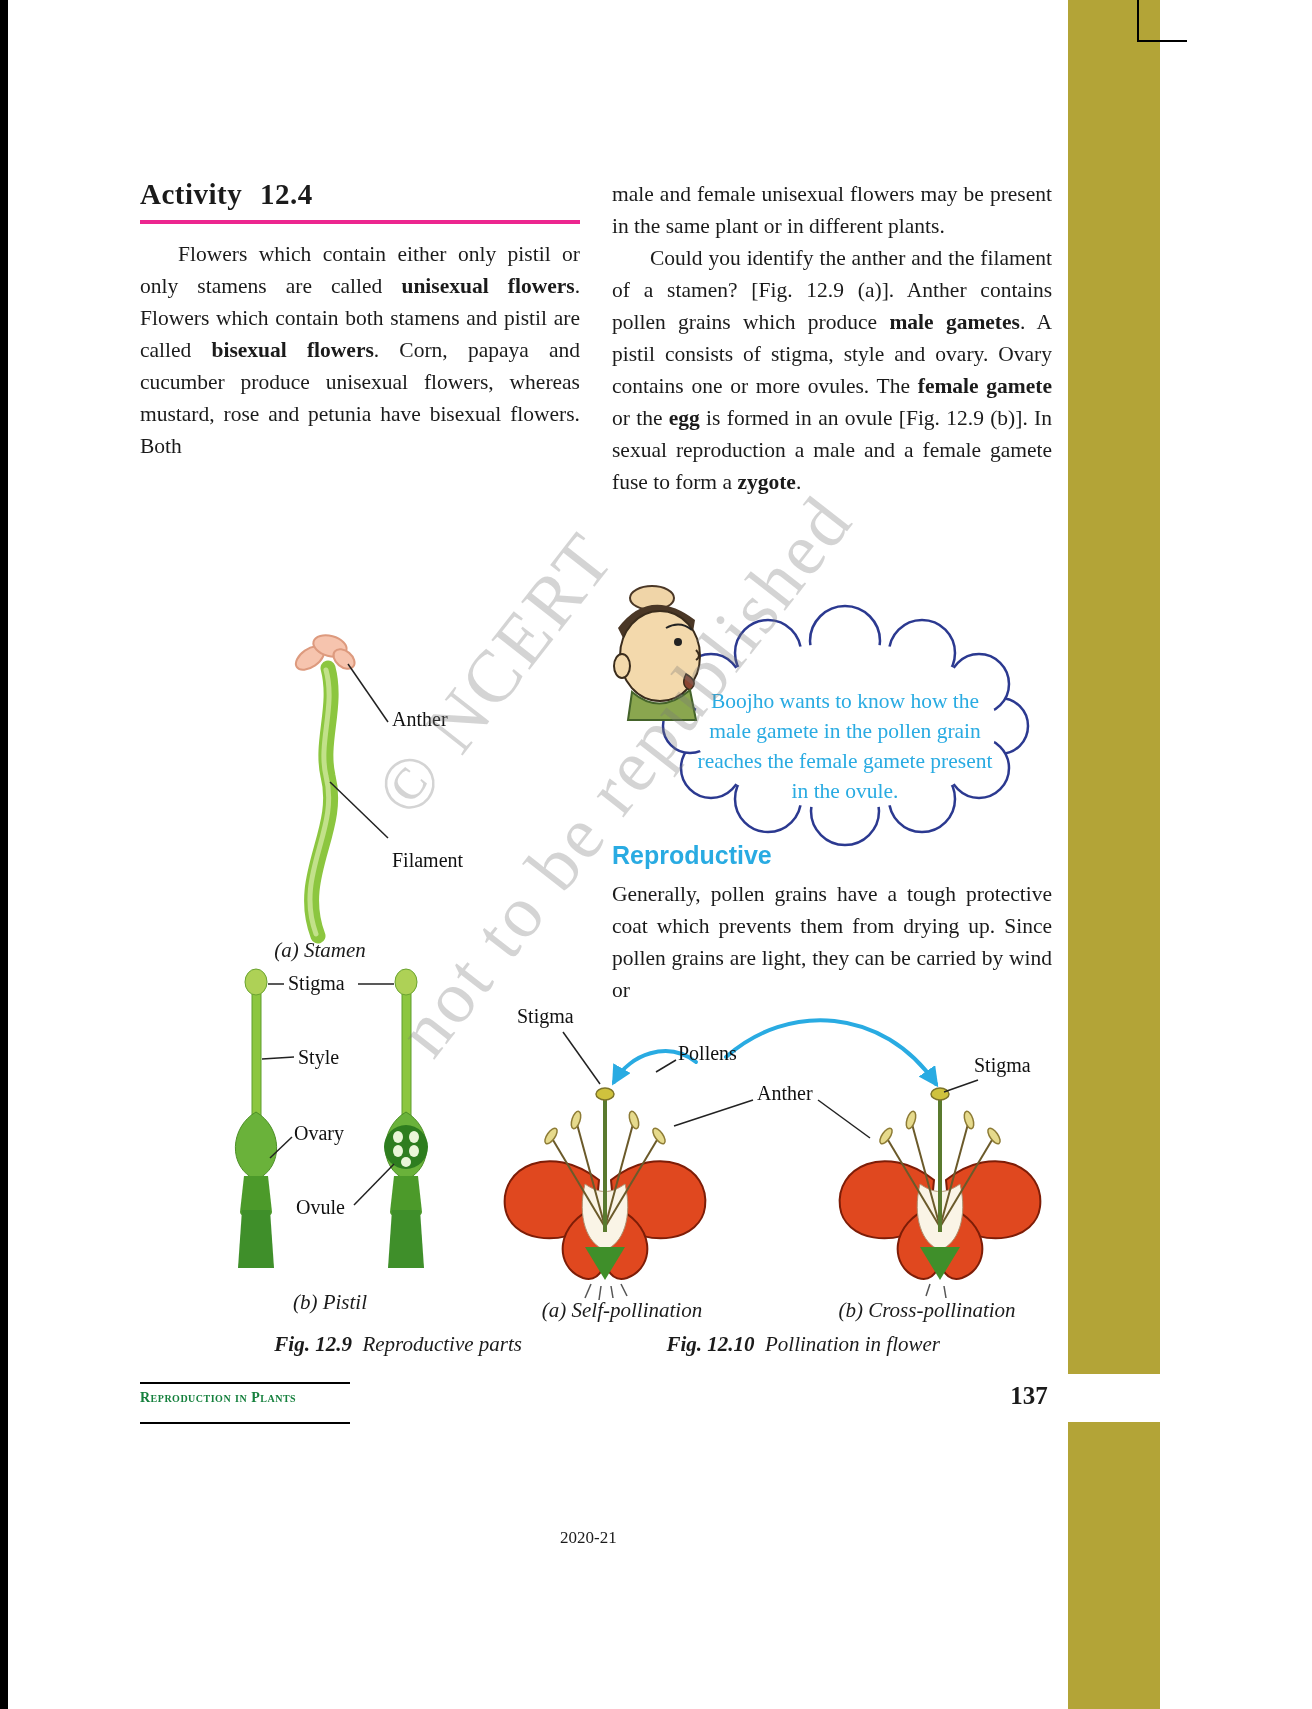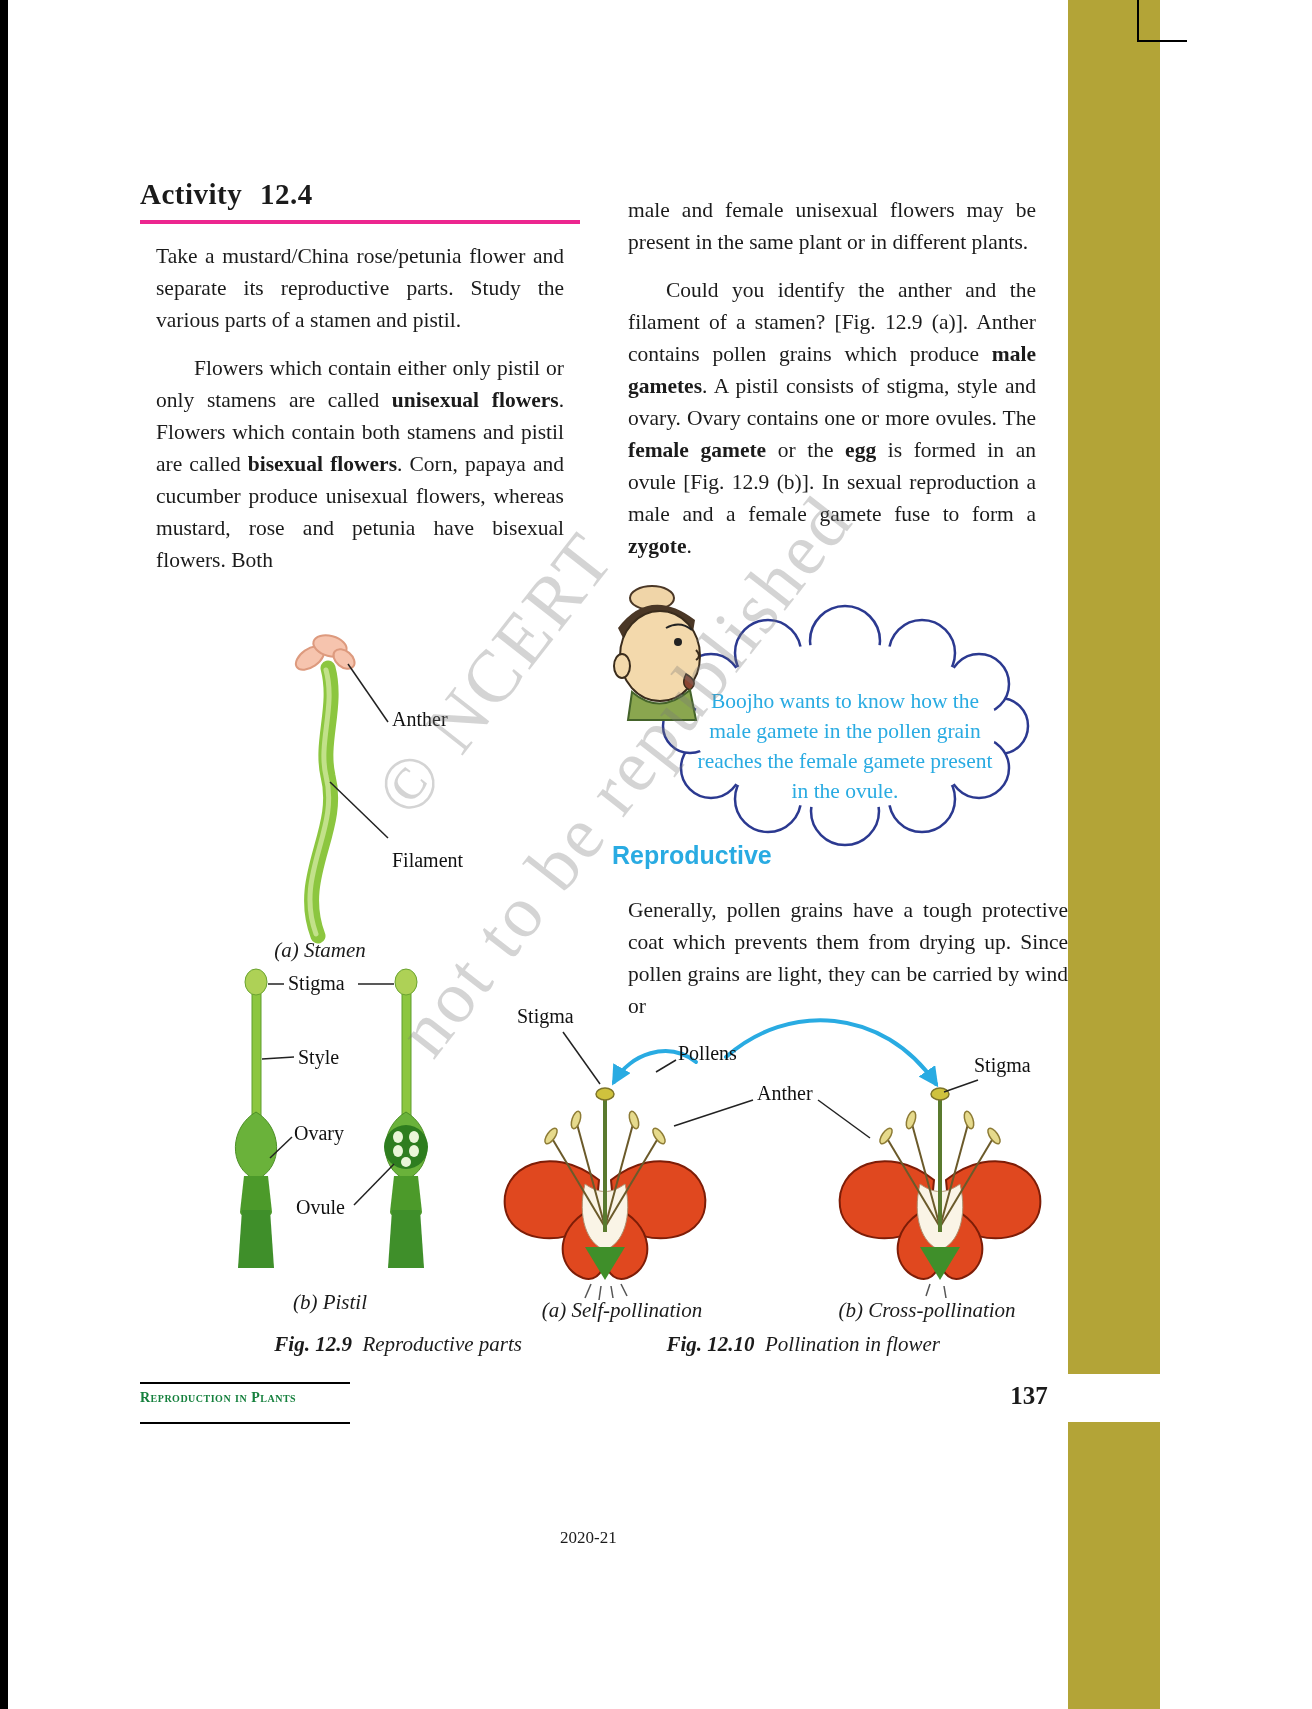--- a/index.html
+++ b/index.html
@@ -8,21 +8,21 @@
   .edge-left{position:absolute;left:0;top:0;width:8px;height:1709px;background:#000;}
   .olive-strip{position:absolute;left:1068px;top:0;width:92px;height:1709px;background:#b3a437;}
   .notch{position:absolute;left:1068px;top:1374px;width:92px;height:48px;background:#fff;}
   .corner-mark{position:absolute;left:1137px;top:0;width:48px;height:40px;
                border-left:2px solid #000;border-bottom:2px solid #000;}
   .col{position:absolute;width:440px;}
   .col-left{left:140px;top:178px;}
   .col-right{left:612px;top:178px;}
   .activity-title{font-size:29px;font-weight:bold;word-spacing:10px;letter-spacing:.5px;}
   .activity-rule{height:4px;background:#ec268f;margin-top:9px;margin-bottom:14px;}
-  p.body-text{font-size:21.5px;line-height:32px;text-align:justify;margin:16px;}
+  p.body-text{font-size:21.5px;line-height:32px;text-align:justify;margin:0;}
   p.indent{text-indent:38px;}
   .fig-label{position:absolute;font-size:20px;color:#111;white-space:nowrap;}
   .cap-italic{position:absolute;font-style:italic;font-size:21px;text-align:center;white-space:nowrap;}
   .fig-caption{position:absolute;font-size:21px;text-align:right;white-space:nowrap;}
   .bi{font-weight:bold;font-style:italic;}
   .it{font-style:italic;}
   .poll-head{position:absolute;left:612px;top:841px;font-family:"Liberation Sans","DejaVu Sans",sans-serif;
              font-weight:bold;font-size:25px;color:#29abe2;}
   .poll-para{position:absolute;left:612px;top:878px;width:440px;}
   .boojho-text{position:absolute;left:640px;top:686px;width:410px;text-align:center;
@@ -44,21 +44,20 @@
 <div id="page">
 
   <div class="edge-left"></div>
   <div class="olive-strip"></div>
   <div class="notch"></div>
   <div class="corner-mark"></div>
 
   <div class="col col-left">
     <div class="activity-title">Activity 12.4</div>
     <div class="activity-rule"></div>
-    <p class="body-text">Take a mustard/China rose/petunia flower and separate its reproductive parts. Study the various parts of a stamen and pistil.</p>
     <p class="body-text indent"><span>Flowers which contain either only pistil or only stamens are called </span><b>unisexual flowers</b><span>. Flowers which contain both stamens and pistil are called </span><b>bisexual flowers</b><span>. Corn, papaya and cucumber produce unisexual flowers, whereas mustard, rose and petunia have bisexual flowers. Both</span></p>
   </div>
 
   <div class="col col-right">
     <p class="body-text">male and female unisexual flowers may be present in the same plant or in different plants.</p>
     <p class="body-text indent"><span>Could you identify the anther and the filament of a stamen? [Fig. 12.9 (a)]. Anther contains pollen grains which produce </span><b>male gametes</b><span>. A pistil consists of stigma, style and ovary. Ovary contains one or more ovules. The </span><b>female gamete</b><span> or the </span><b>egg</b><span> is formed in an ovule [Fig. 12.9 (b)]. In sexual reproduction a male and a female gamete fuse to form a </span><b>zygote</b><span>.</span></p>
   </div>
 
   <svg style="left:230px;top:606px;" width="275" height="345" viewBox="0 0 275 345">
     <path d="M 88 330 C 65 270, 112 225, 98 170 C 90 135, 108 100, 98 62" fill="none" stroke="#8cc63f" stroke-width="15" stroke-linecap="round"></path>

